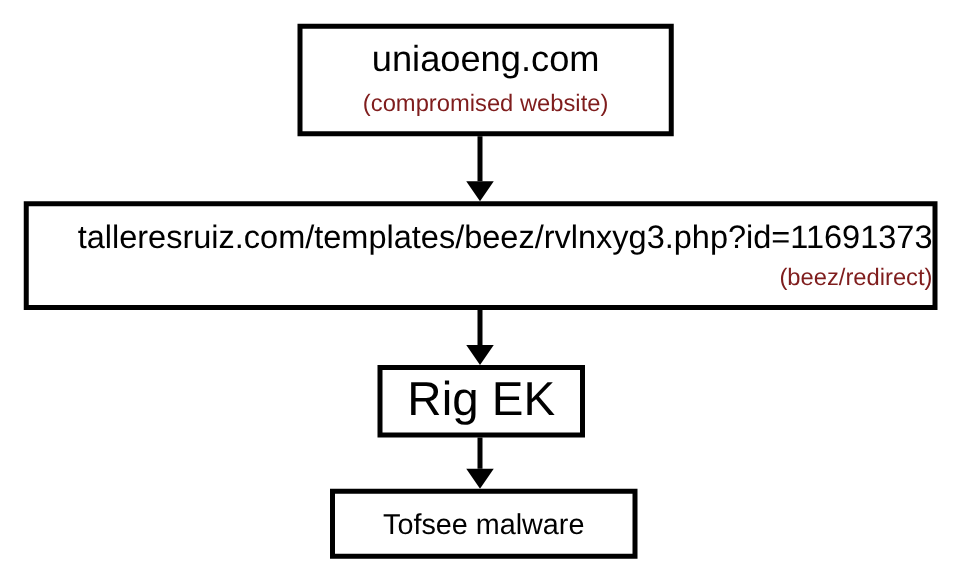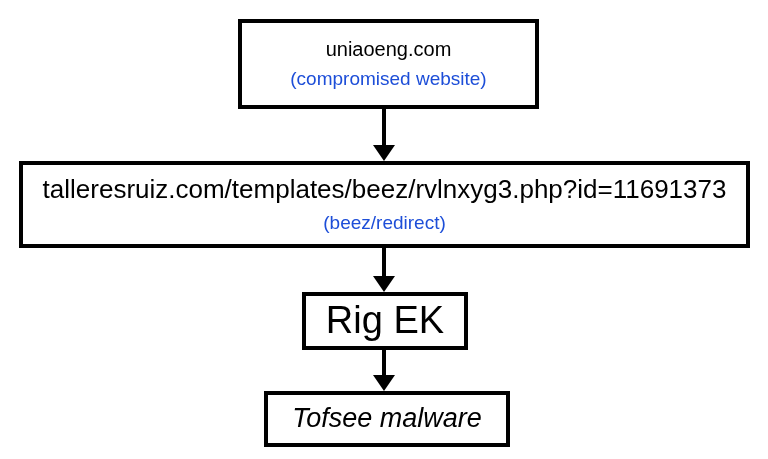--- a/index.html
+++ b/index.html
@@ -30,30 +30,30 @@
   .node-label {
     white-space: nowrap;
     line-height: 1.15;
     color: #000000;
   }
   .node-sublabel {
     white-space: nowrap;
     font-size: 19px;
     line-height: 1.2;
     margin-top: 7px;
-    color: #1d4ed8;
+    color: #7f1d1d;
   }
   #node-compromised-website { left: 238px; top: 19px;  width: 301px; height: 90px; }
-  #node-compromised-website .node-label { font-size: 20px; }
-  #node-gate-redirect       { left: 19px;  top: 161px; width: 731px; height: 87px; }
+  #node-compromised-website .node-label { font-size: 29px; }
+  #node-gate-redirect       { left: 19px;  top: 161px; width: 731px; height: 87px; align-items: flex-end; }
   #node-gate-redirect .node-label { font-size: 26px; }
   #node-exploit-kit         { left: 302px; top: 292px; width: 166px; height: 58px; }
   #node-exploit-kit .node-label { font-size: 38px; }
   #node-malware-payload     { left: 264px; top: 391px; width: 246px; height: 56px; }
-  #node-malware-payload .node-label { font-size: 27px; font-style: italic; }
+  #node-malware-payload .node-label { font-size: 23px; }
 
   .arrow {
     position: absolute;
     left: 373px;
     width: 22px;
     display: flex;
     flex-direction: column;
     align-items: center;
   }
   .arrow-line {

